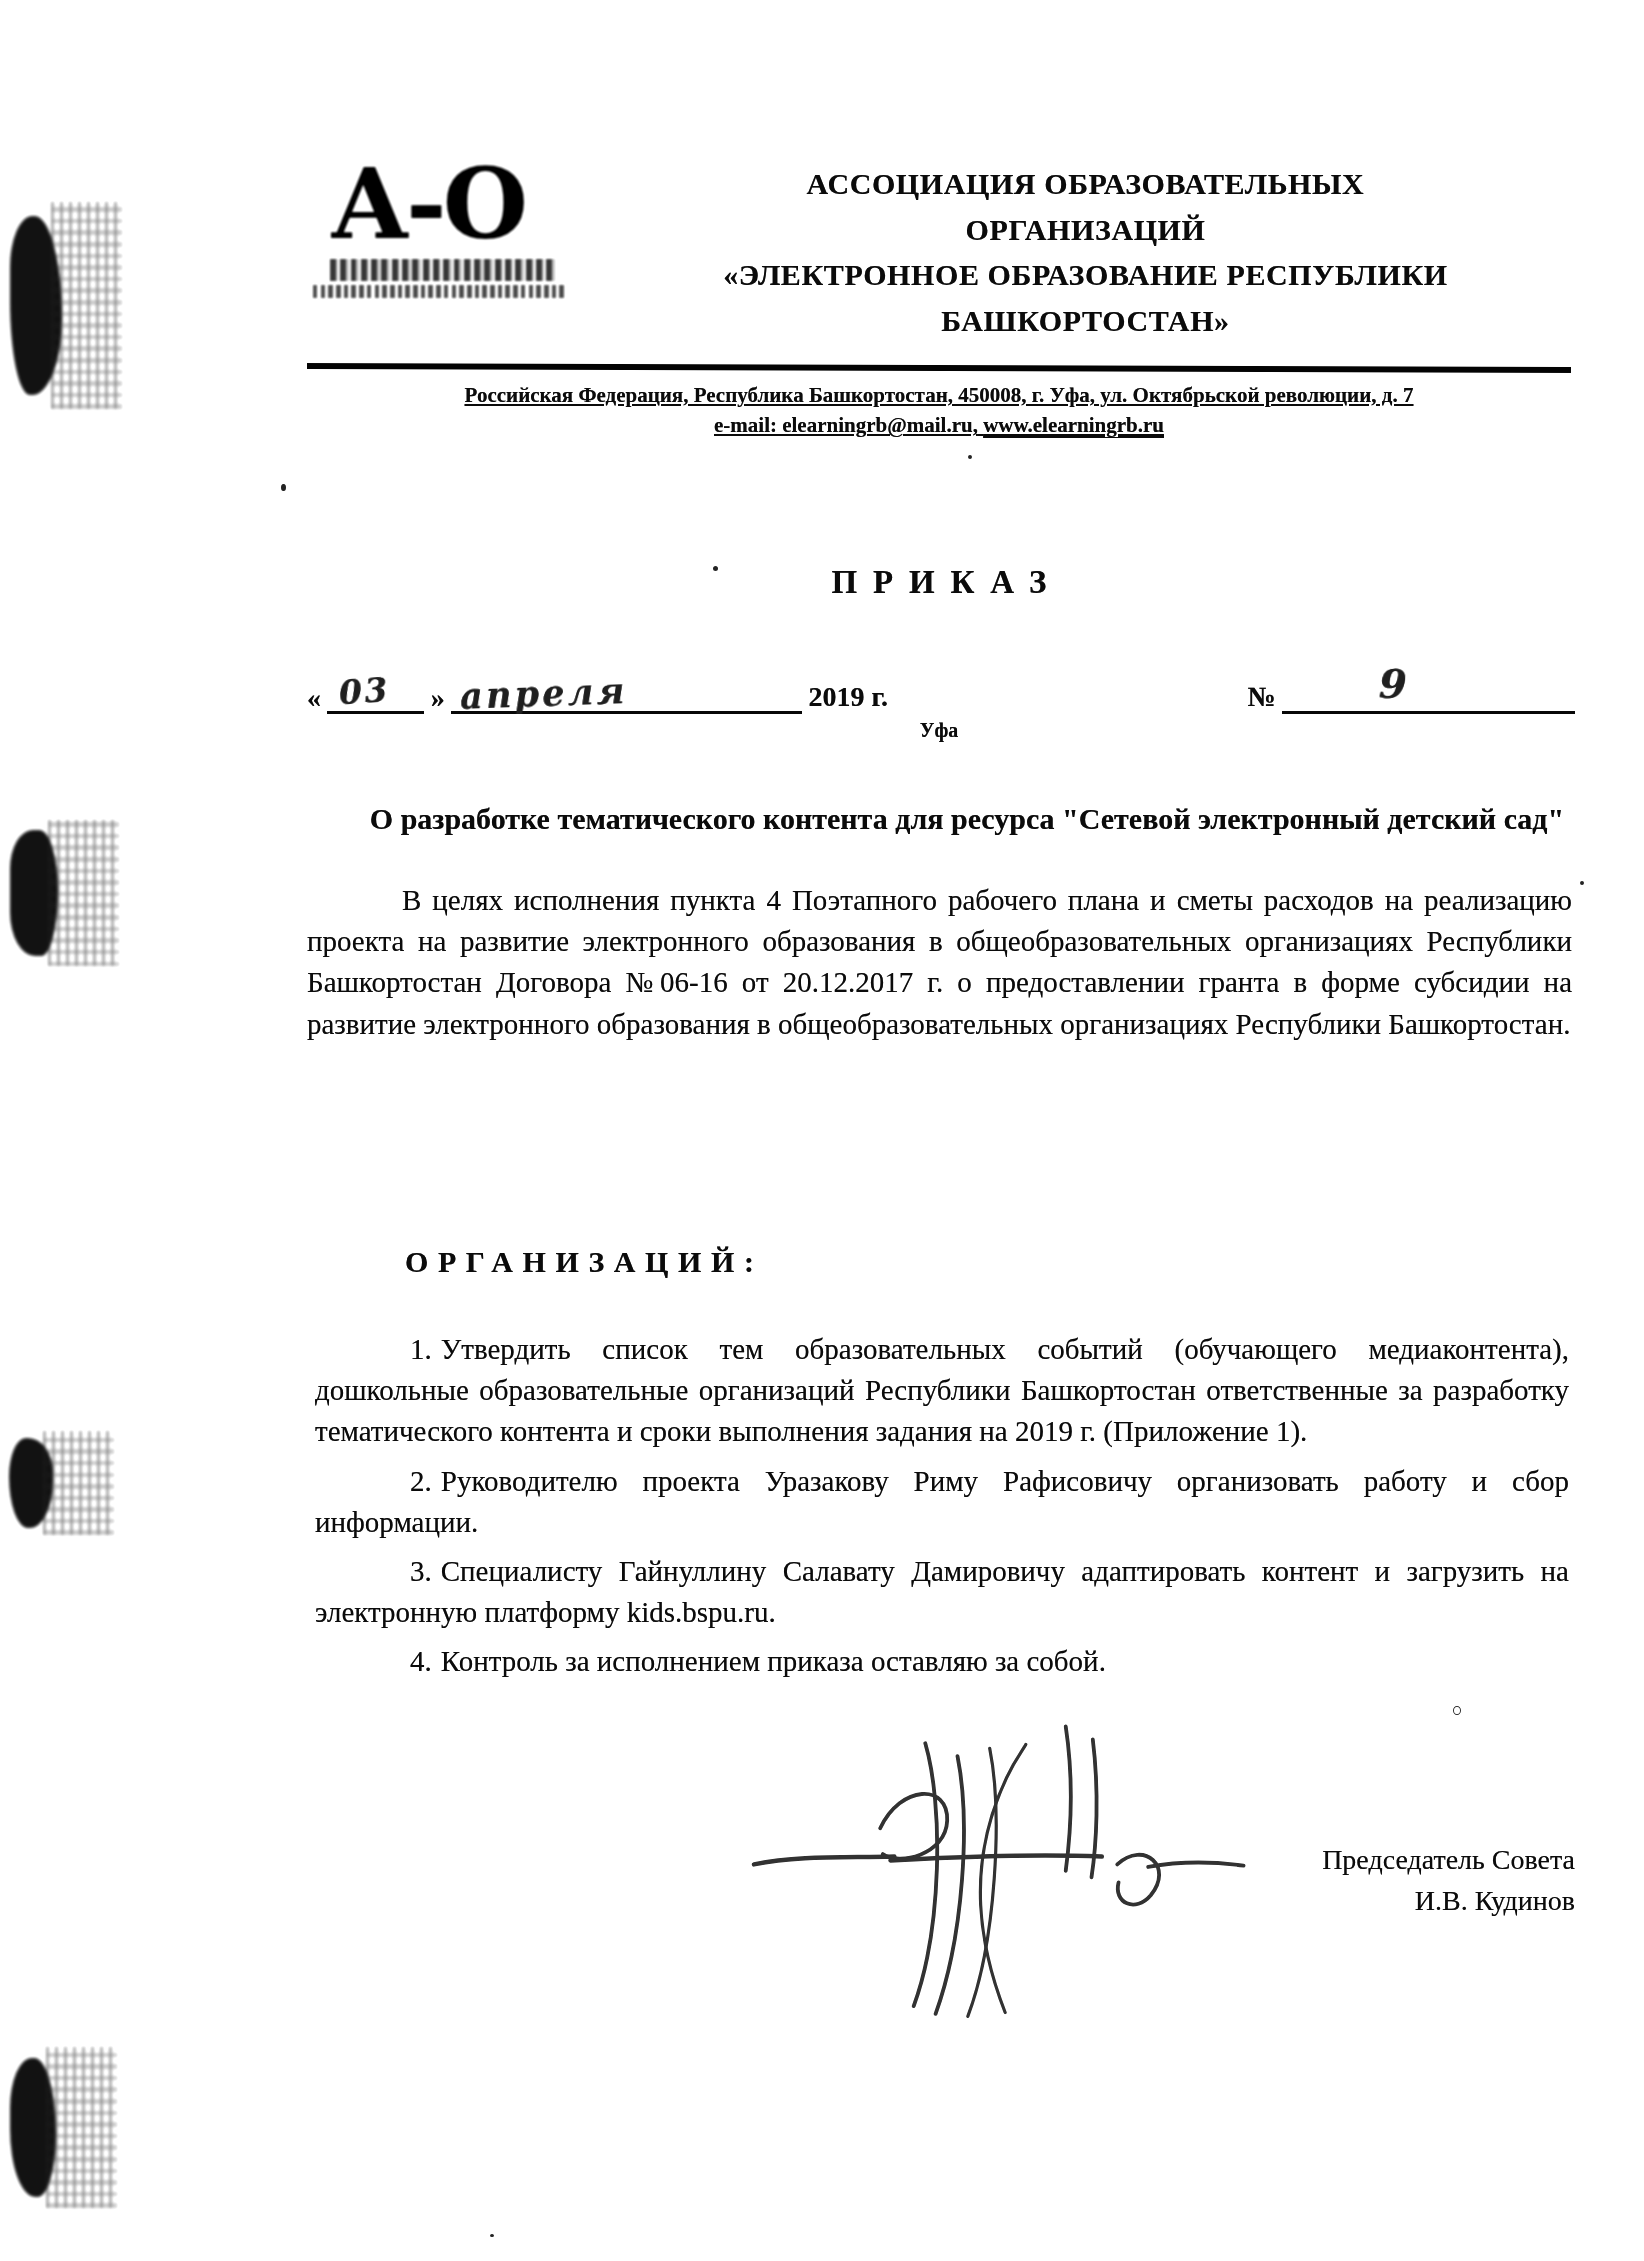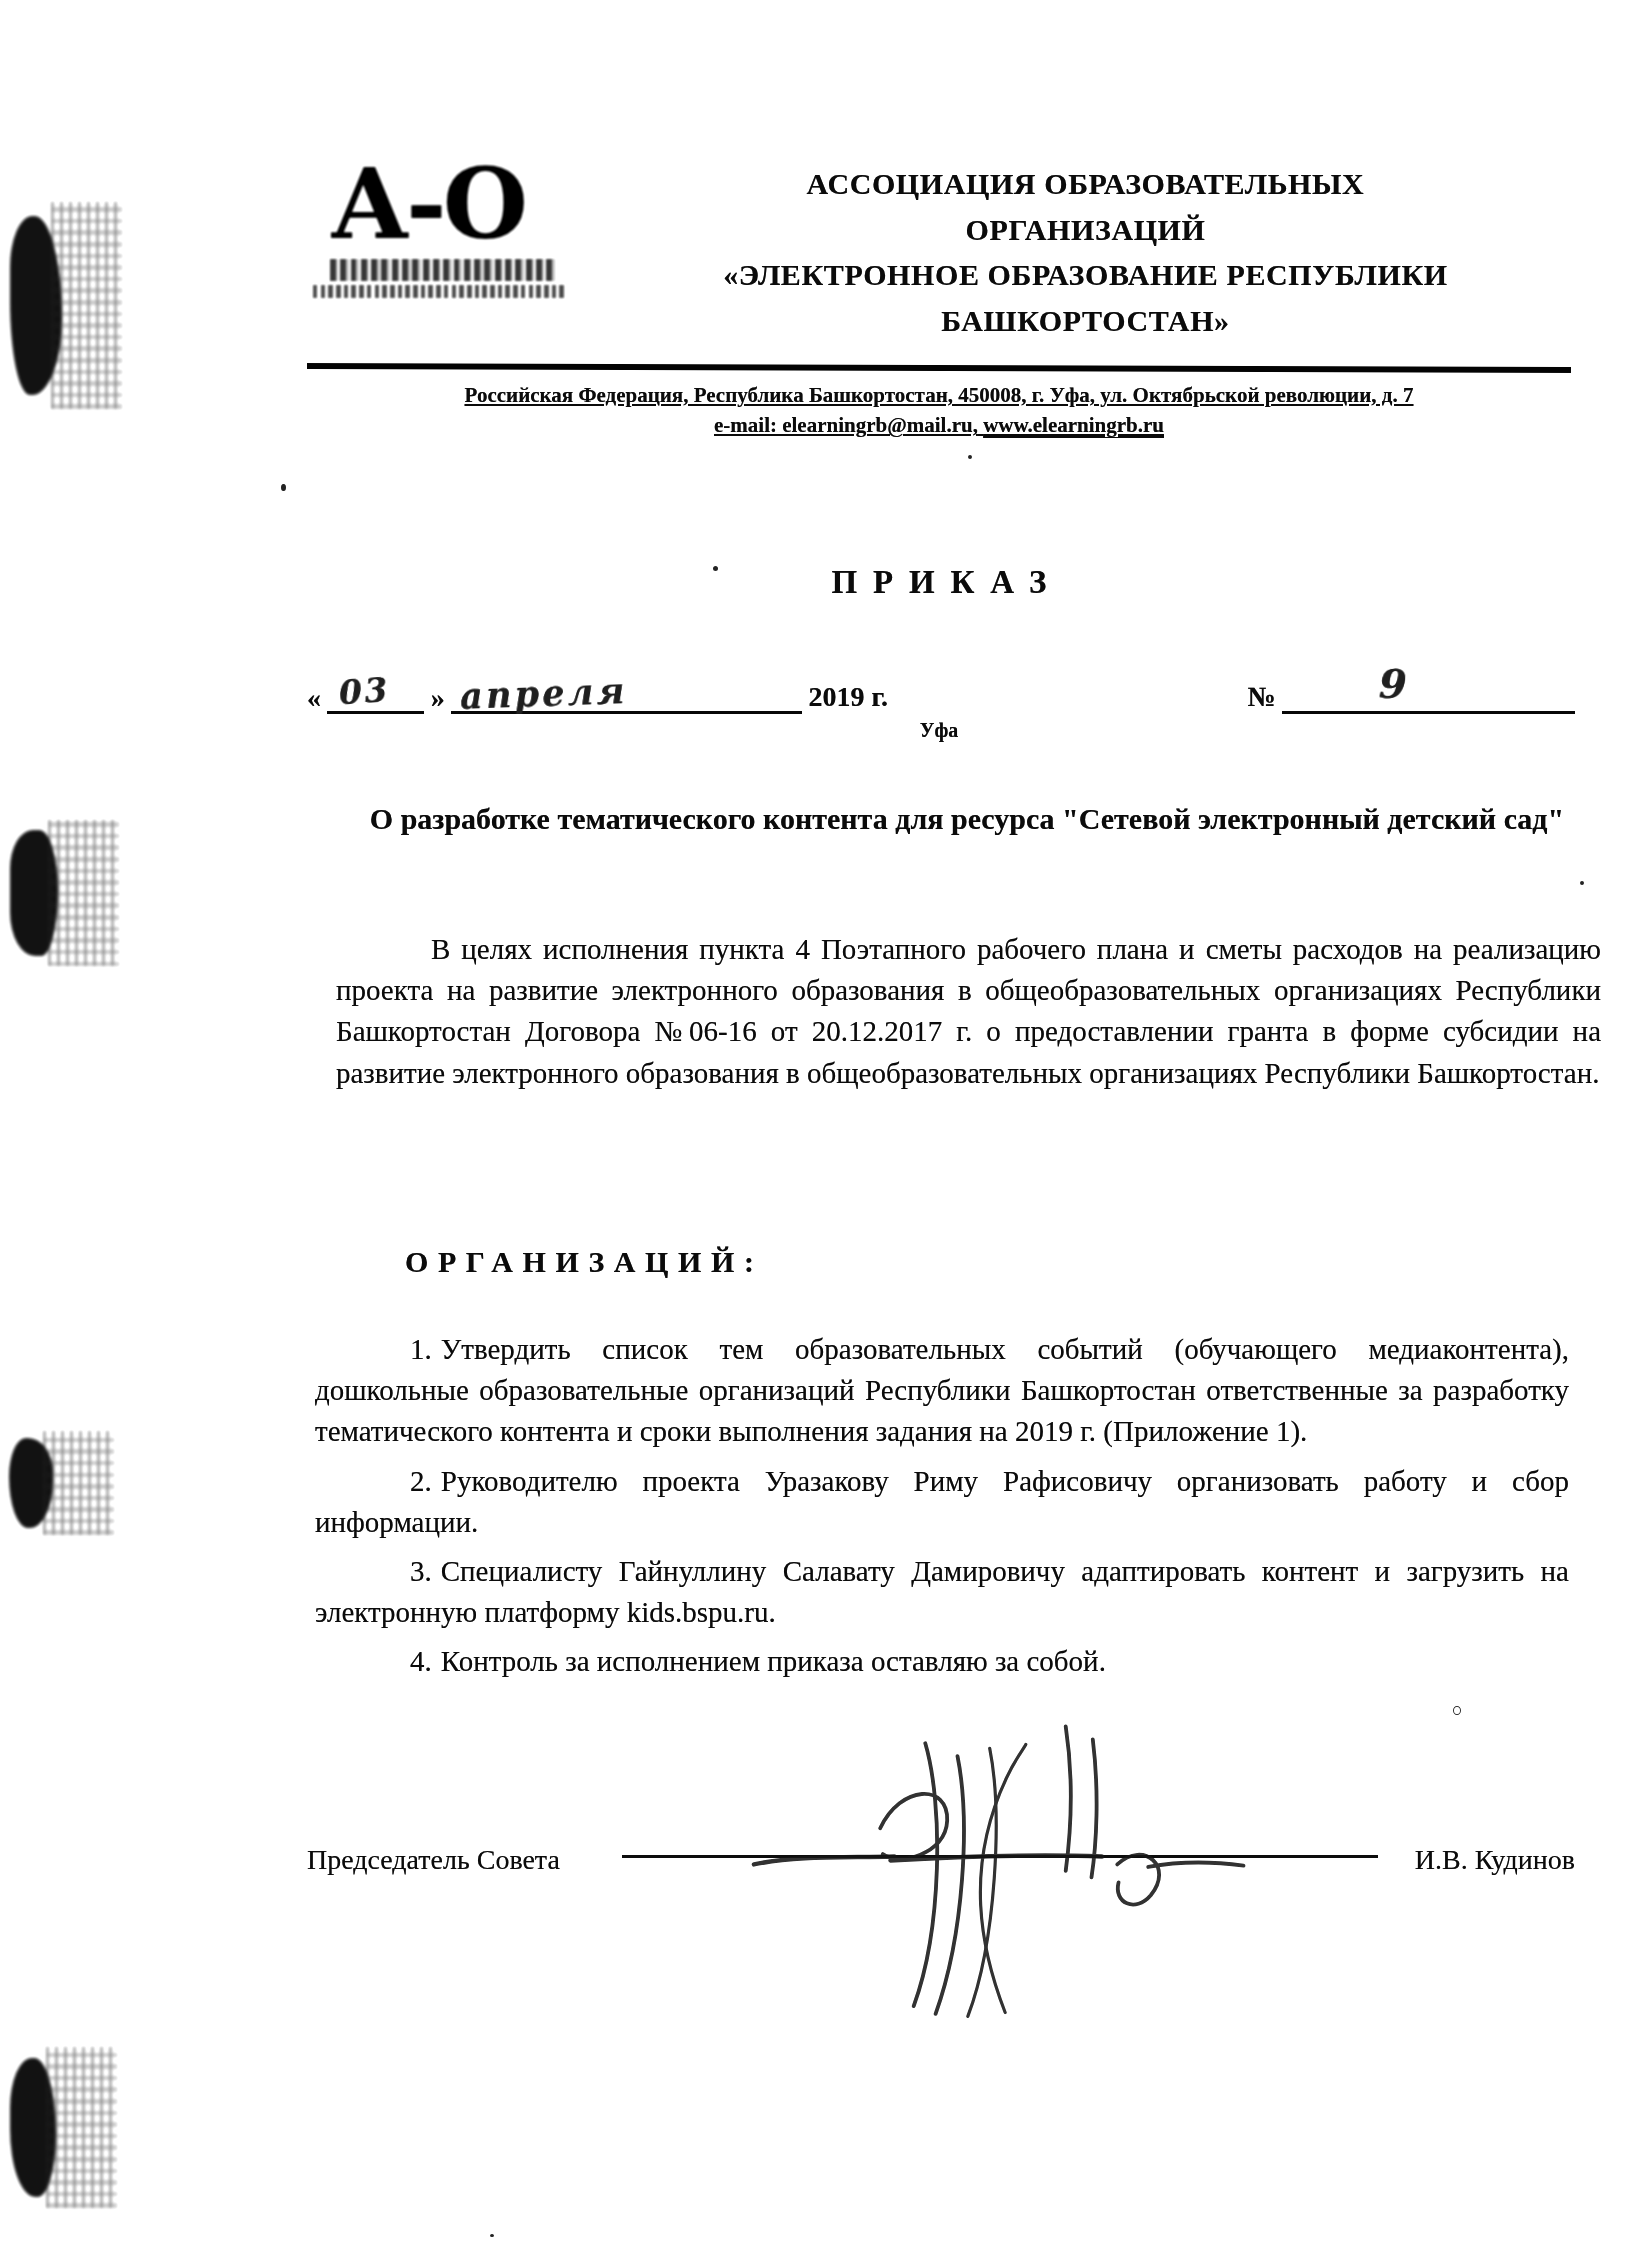--- a/index.html
+++ b/index.html
@@ -60,34 +60,34 @@
   .year-label { padding-bottom:1.3px; }
   .number-sign { padding-bottom:1.3px; }
 
   .city { position:absolute; left:307px; top:719px; width:1264px; text-align:center;
      font-size:20px; font-weight:600; filter:blur(0.3px); }
 
   .subject { position:absolute; left:367px; top:796px; width:1200px; text-align:center;
      font-size:30px; font-weight:700; line-height:1.5; filter:blur(0.3px); }
 
   
-  .preamble { position:absolute; left:307px; top:929px; width:1265px;
-     font-size:29px; line-height:1.42; text-align:justify; text-indent:95px; filter:blur(0.3px);margin-left:29px; }
+  .preamble { position:absolute; left:307px; top:880px; width:1265px;
+     font-size:29px; line-height:1.42; text-align:justify; text-indent:95px; filter:blur(0.3px); }
 
   .resolution { position:absolute; left:405px; top:1245px;
      font-size:30px; font-weight:700; letter-spacing:.32em; filter:blur(0.3px); }
 
   .items { position:absolute; left:307px; top:1321px; width:1270px;
      font-size:29px; line-height:1.42; text-align:justify; filter:blur(0.3px); }
   .item { text-indent:95px; margin:8px; }
   .item-num { padding-right:9px; }
 
   
   .sig-row { position:absolute; left:307px; top:1844px; width:1268px; display:flex;
-     align-items:center; font-size:28px; filter:blur(0.3px); }
+     align-items:flex-end; font-size:28px; filter:blur(0.3px);flex-direction:column; }
   .sig-role { white-space:nowrap; }
   .sig-line { flex:1; margin:0 37px 6.4px 62px; border-bottom:3.9px solid #151515; height:0; filter:blur(0.5px); }
   .sig-name { white-space:nowrap; }
   .sig-scrawl { position:absolute; left:728px; top:1702px; width:593px; height:335px; pointer-events:none; }
 </style>
 </head>
 <body>
 
 <div class="page">
 

